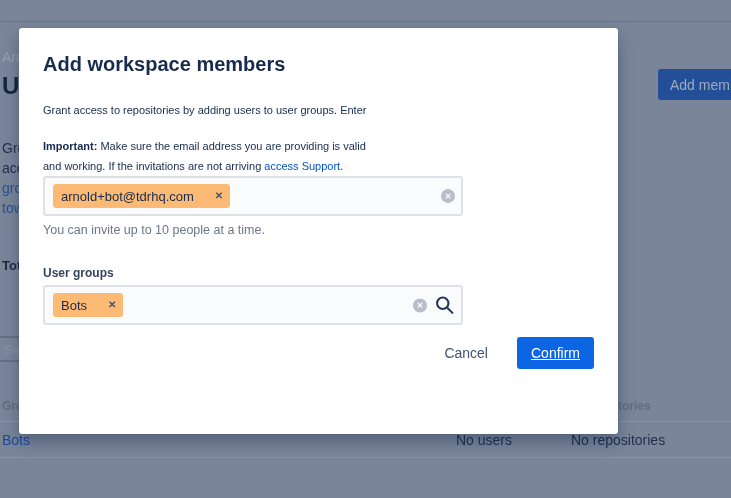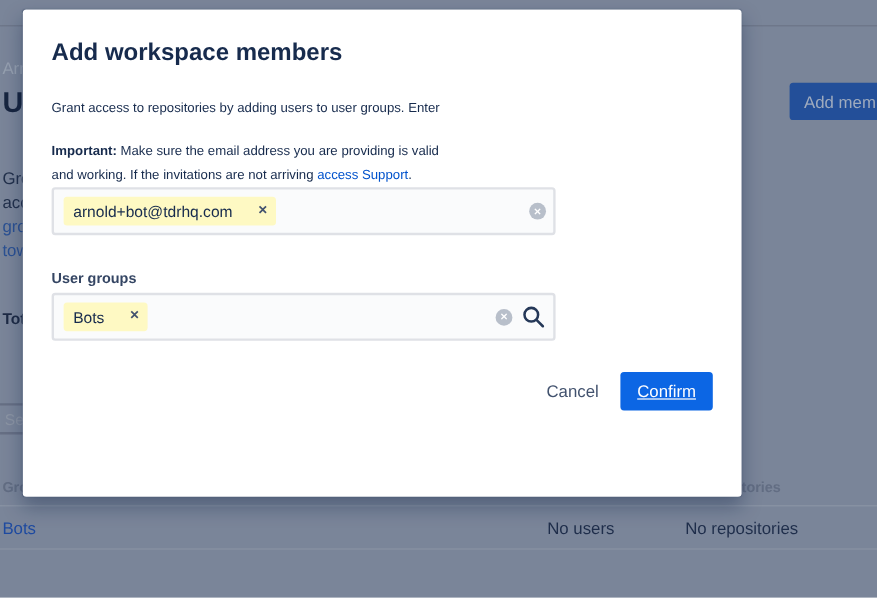--- a/index.html
+++ b/index.html
@@ -35,57 +35,57 @@
   }
   .bg-th { position: absolute; top: 399px; font-size: 12px; font-weight: 700; color: #626D83; white-space: nowrap; }
   .bg-th.col-groups { left: 2px; }
   .bg-th.col-repos { left: 578px; }
   .bg-hline { position: absolute; left: 0; width: 731px; height: 1px; background: #8A94A5; }
   .bg-cell { position: absolute; top: 432px; font-size: 14px; white-space: nowrap; color: #1F2E4B; }
   .bg-cell.link { color: #1E4AA0; cursor: pointer; }
 
   
   .modal {
-    position: absolute; left: 19px; top: 8px; width: 599px; height: 406px;
+    position: absolute; left: 19px; top: 28px; width: 599px; height: 406px;
     background: #FFFFFF; border-radius: 3px; z-index: 10;
     box-shadow: 0 8px 16px rgba(9, 30, 66, 0.35), 0 0 1px rgba(9, 30, 66, 0.3);
     padding: 24px; color: #172B4D;
   }
   .modal-title { font-size: 20px; font-weight: 700; line-height: 24px; color: #172B4D; margin-bottom: 24px; }
   .modal p.desc { font-size: 11px; line-height: 20px; color: #172B4D; white-space: nowrap; }
   .desc-block { margin-bottom: 16px; }
   .important-block { }
   .bold { font-weight: 700; }
   .link-blue { color: #0052CC; cursor: pointer; text-decoration: none; }
 
   .field {
     position: relative; width: 420px; height: 40px;
     background: #FAFBFC; border: 2px solid #DFE1E6; border-radius: 3px;
     display: flex; align-items: center; padding: 0 8px; gap: 6px;
   }
   .chip {
     display: inline-flex; align-items: center; gap: 21px;
-    background: #fef9c3; border-radius: 3px; height: 24px;
+    background: #fdba74; border-radius: 3px; height: 24px;
     padding: 0 7px 0 8px; font-size: 13px; color: #172B4D; white-space: nowrap;
   }
   .chip-x { font-size: 10px; font-weight: 700; color: #42526E; cursor: pointer; line-height: 1; }
   .chip-x::before { content: "\2715"; }
   .clear-circle {
     width: 14px; height: 14px; border-radius: 50%; background: #B8BFCA;
     display: inline-flex; align-items: center; justify-content: center;
     color: #FFFFFF; font-size: 8px; font-weight: 700; cursor: pointer; flex: none;
   }
   .clear-circle::before { content: "\2715"; }
   .field .right-icons { position: absolute; right: 6px; top: 50%; transform: translateY(-50%); display: flex; align-items: center; gap: 7px; }
   .search-glass { width: 21px; height: 21px; color: #253858; display: inline-flex; cursor: pointer; }
 
   .helper { font-size: 12.5px; color: #6B778C; margin-top: 7px; }
   .group-label { font-size: 12px; font-weight: 700; color: #344563; margin-top: 29px; margin-bottom: 5px; }
 
-  .btn-row { display: flex; justify-content: flex-end; align-items: center; gap: 6px; margin-top: 26px; }
+  .btn-row { display: flex; justify-content: flex-end; align-items: center; gap: 17px; margin-top: 12px; }
   .btn {
     height: 32px; border: none; border-radius: 3px; font-size: 14px; font-weight: 500;
     font-family: "Liberation Sans", sans-serif; cursor: pointer; padding: 0 12px;
   }
   .btn.cancel { background: transparent; color: #42526E; }
   .btn.confirm { background: #0C66E4; color: #FFFFFF; padding: 0 14px; text-decoration: underline; }
 </style>
 </head>
 <body>
 
@@ -136,20 +136,21 @@
 
   <div class="field">
     <span class="chip">
       <span>arnold+bot@tdrhq.com</span>
       <span class="chip-x"></span>
     </span>
     <span class="right-icons">
       <span class="clear-circle"></span>
     </span>
   </div>
+  <div class="helper">You can invite up to 10 people at a time.</div>
 
   <div class="group-label">User groups</div>
   <div class="field">
     <span class="chip">
       <span>Bots</span>
       <span class="chip-x"></span>
     </span>
     <span class="right-icons">
       <span class="clear-circle"></span>
       <span class="search-glass">

